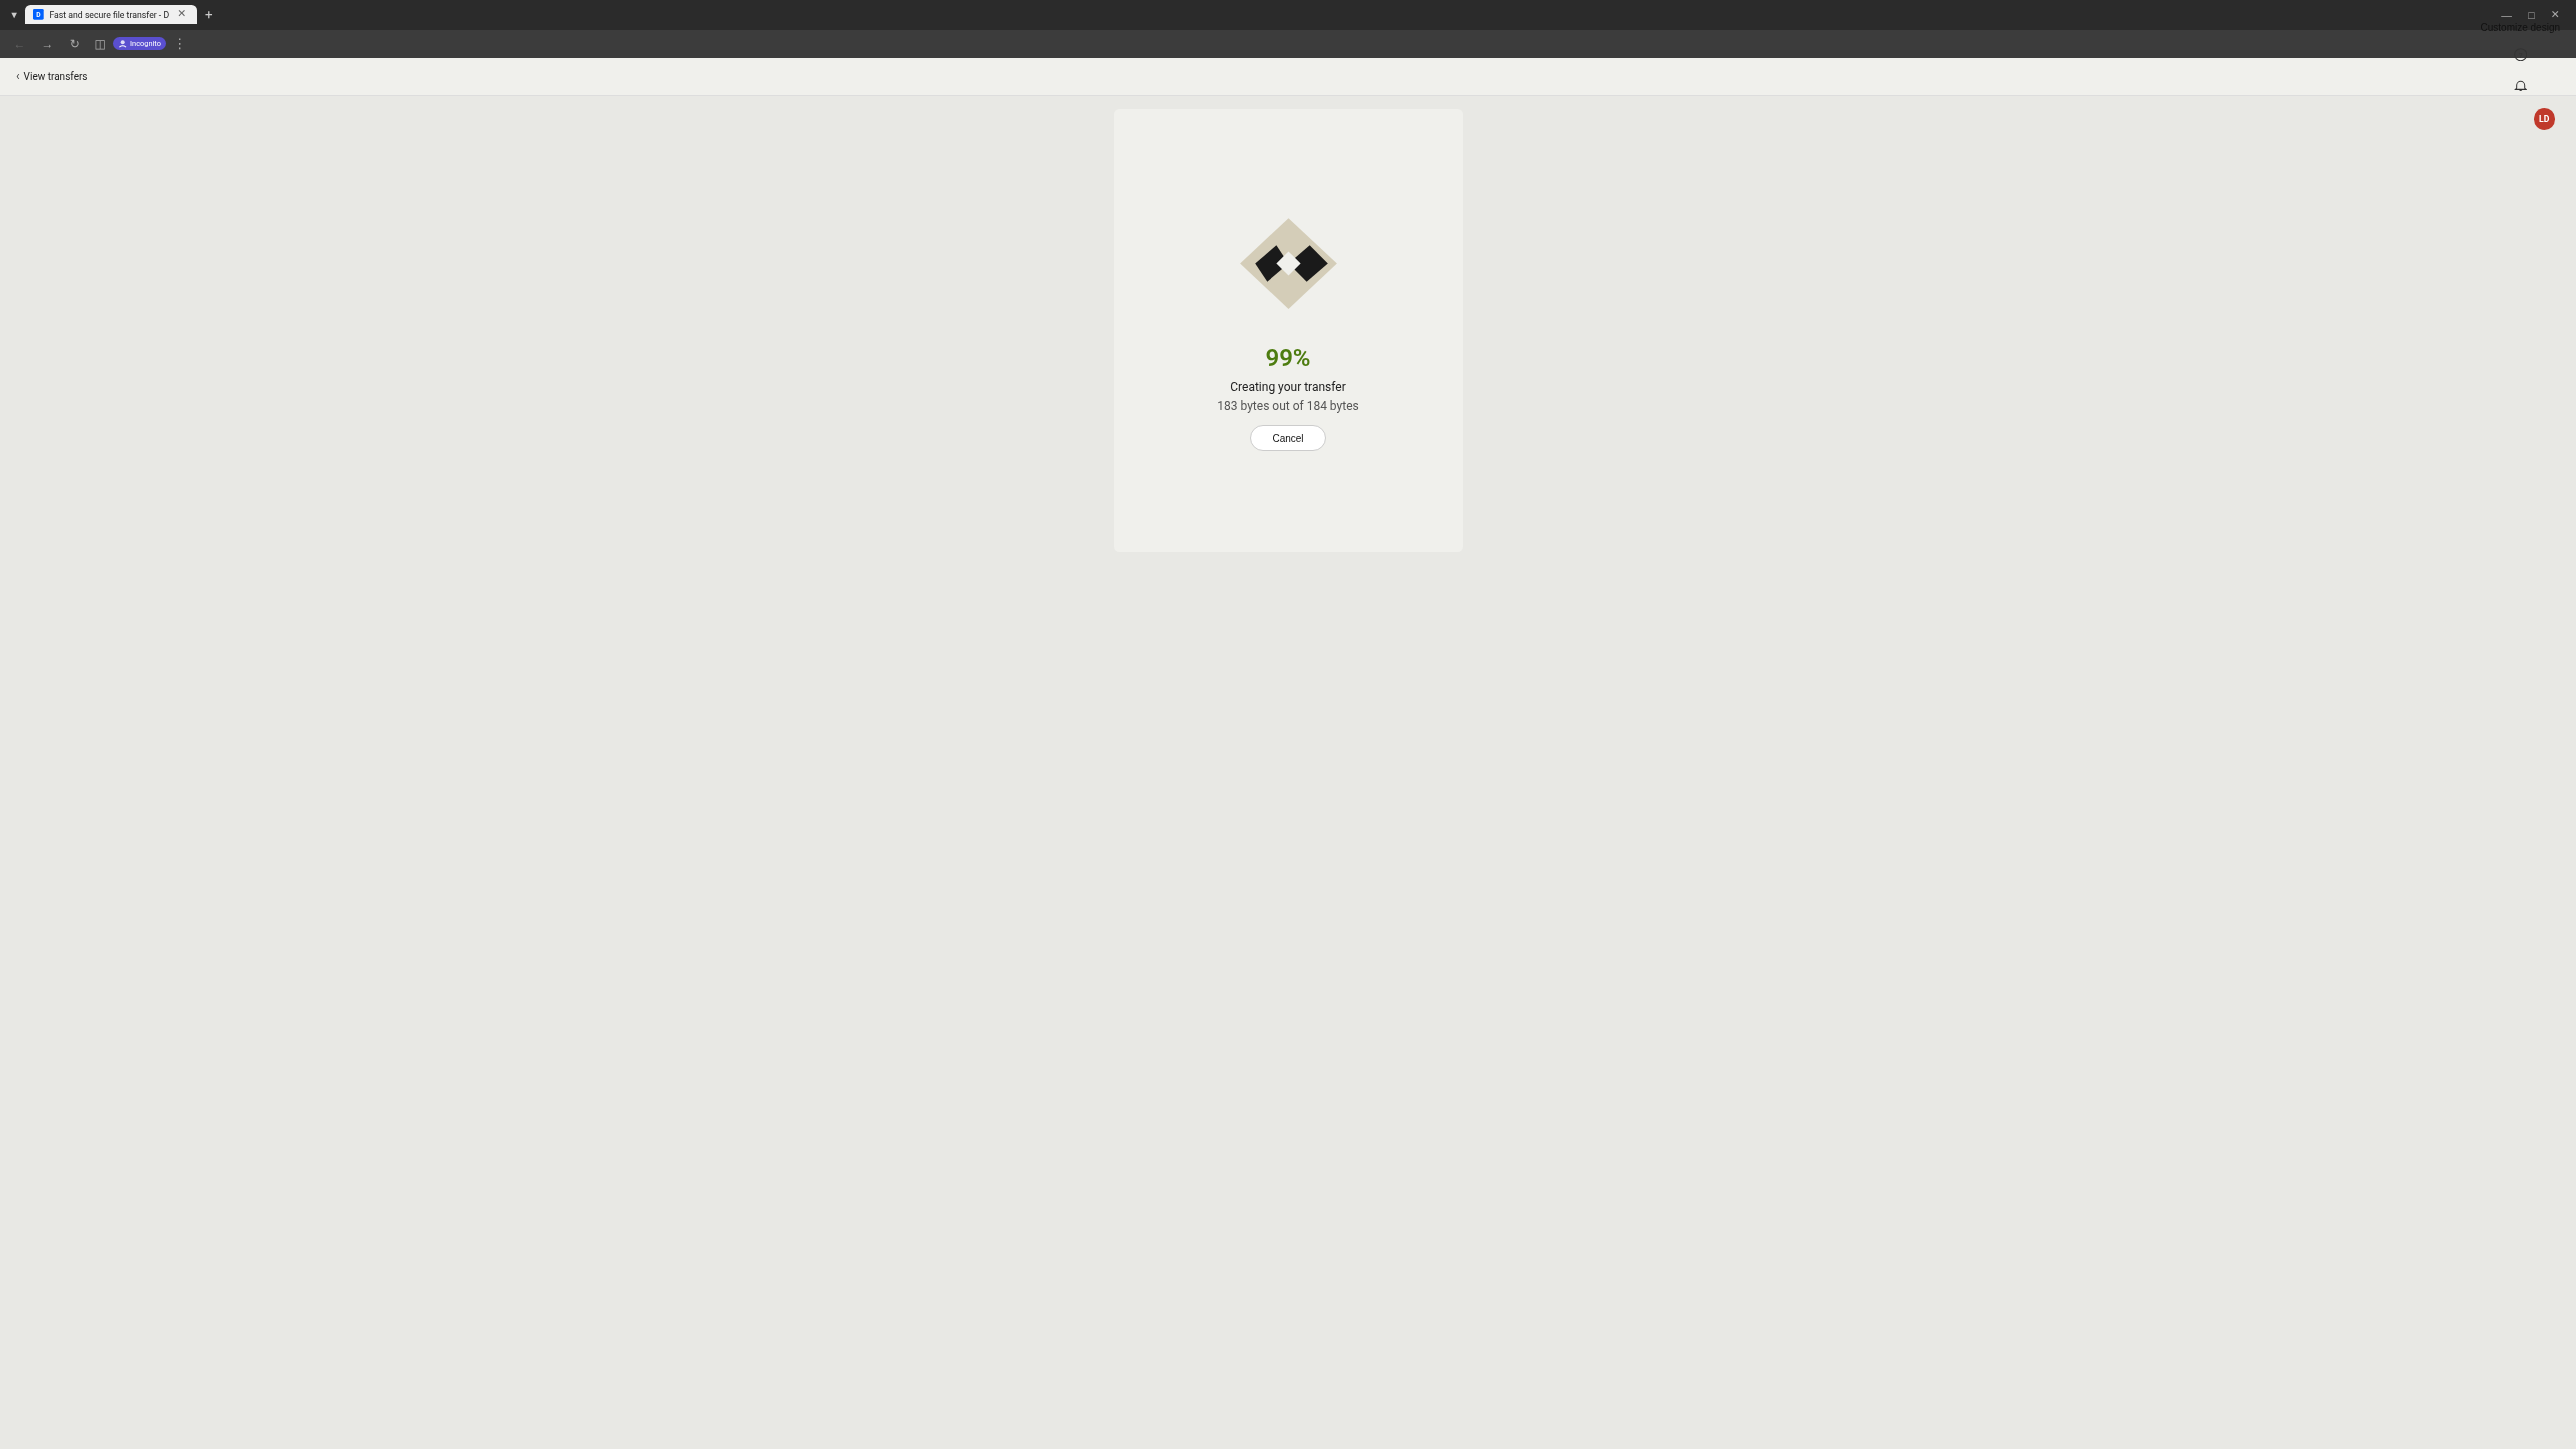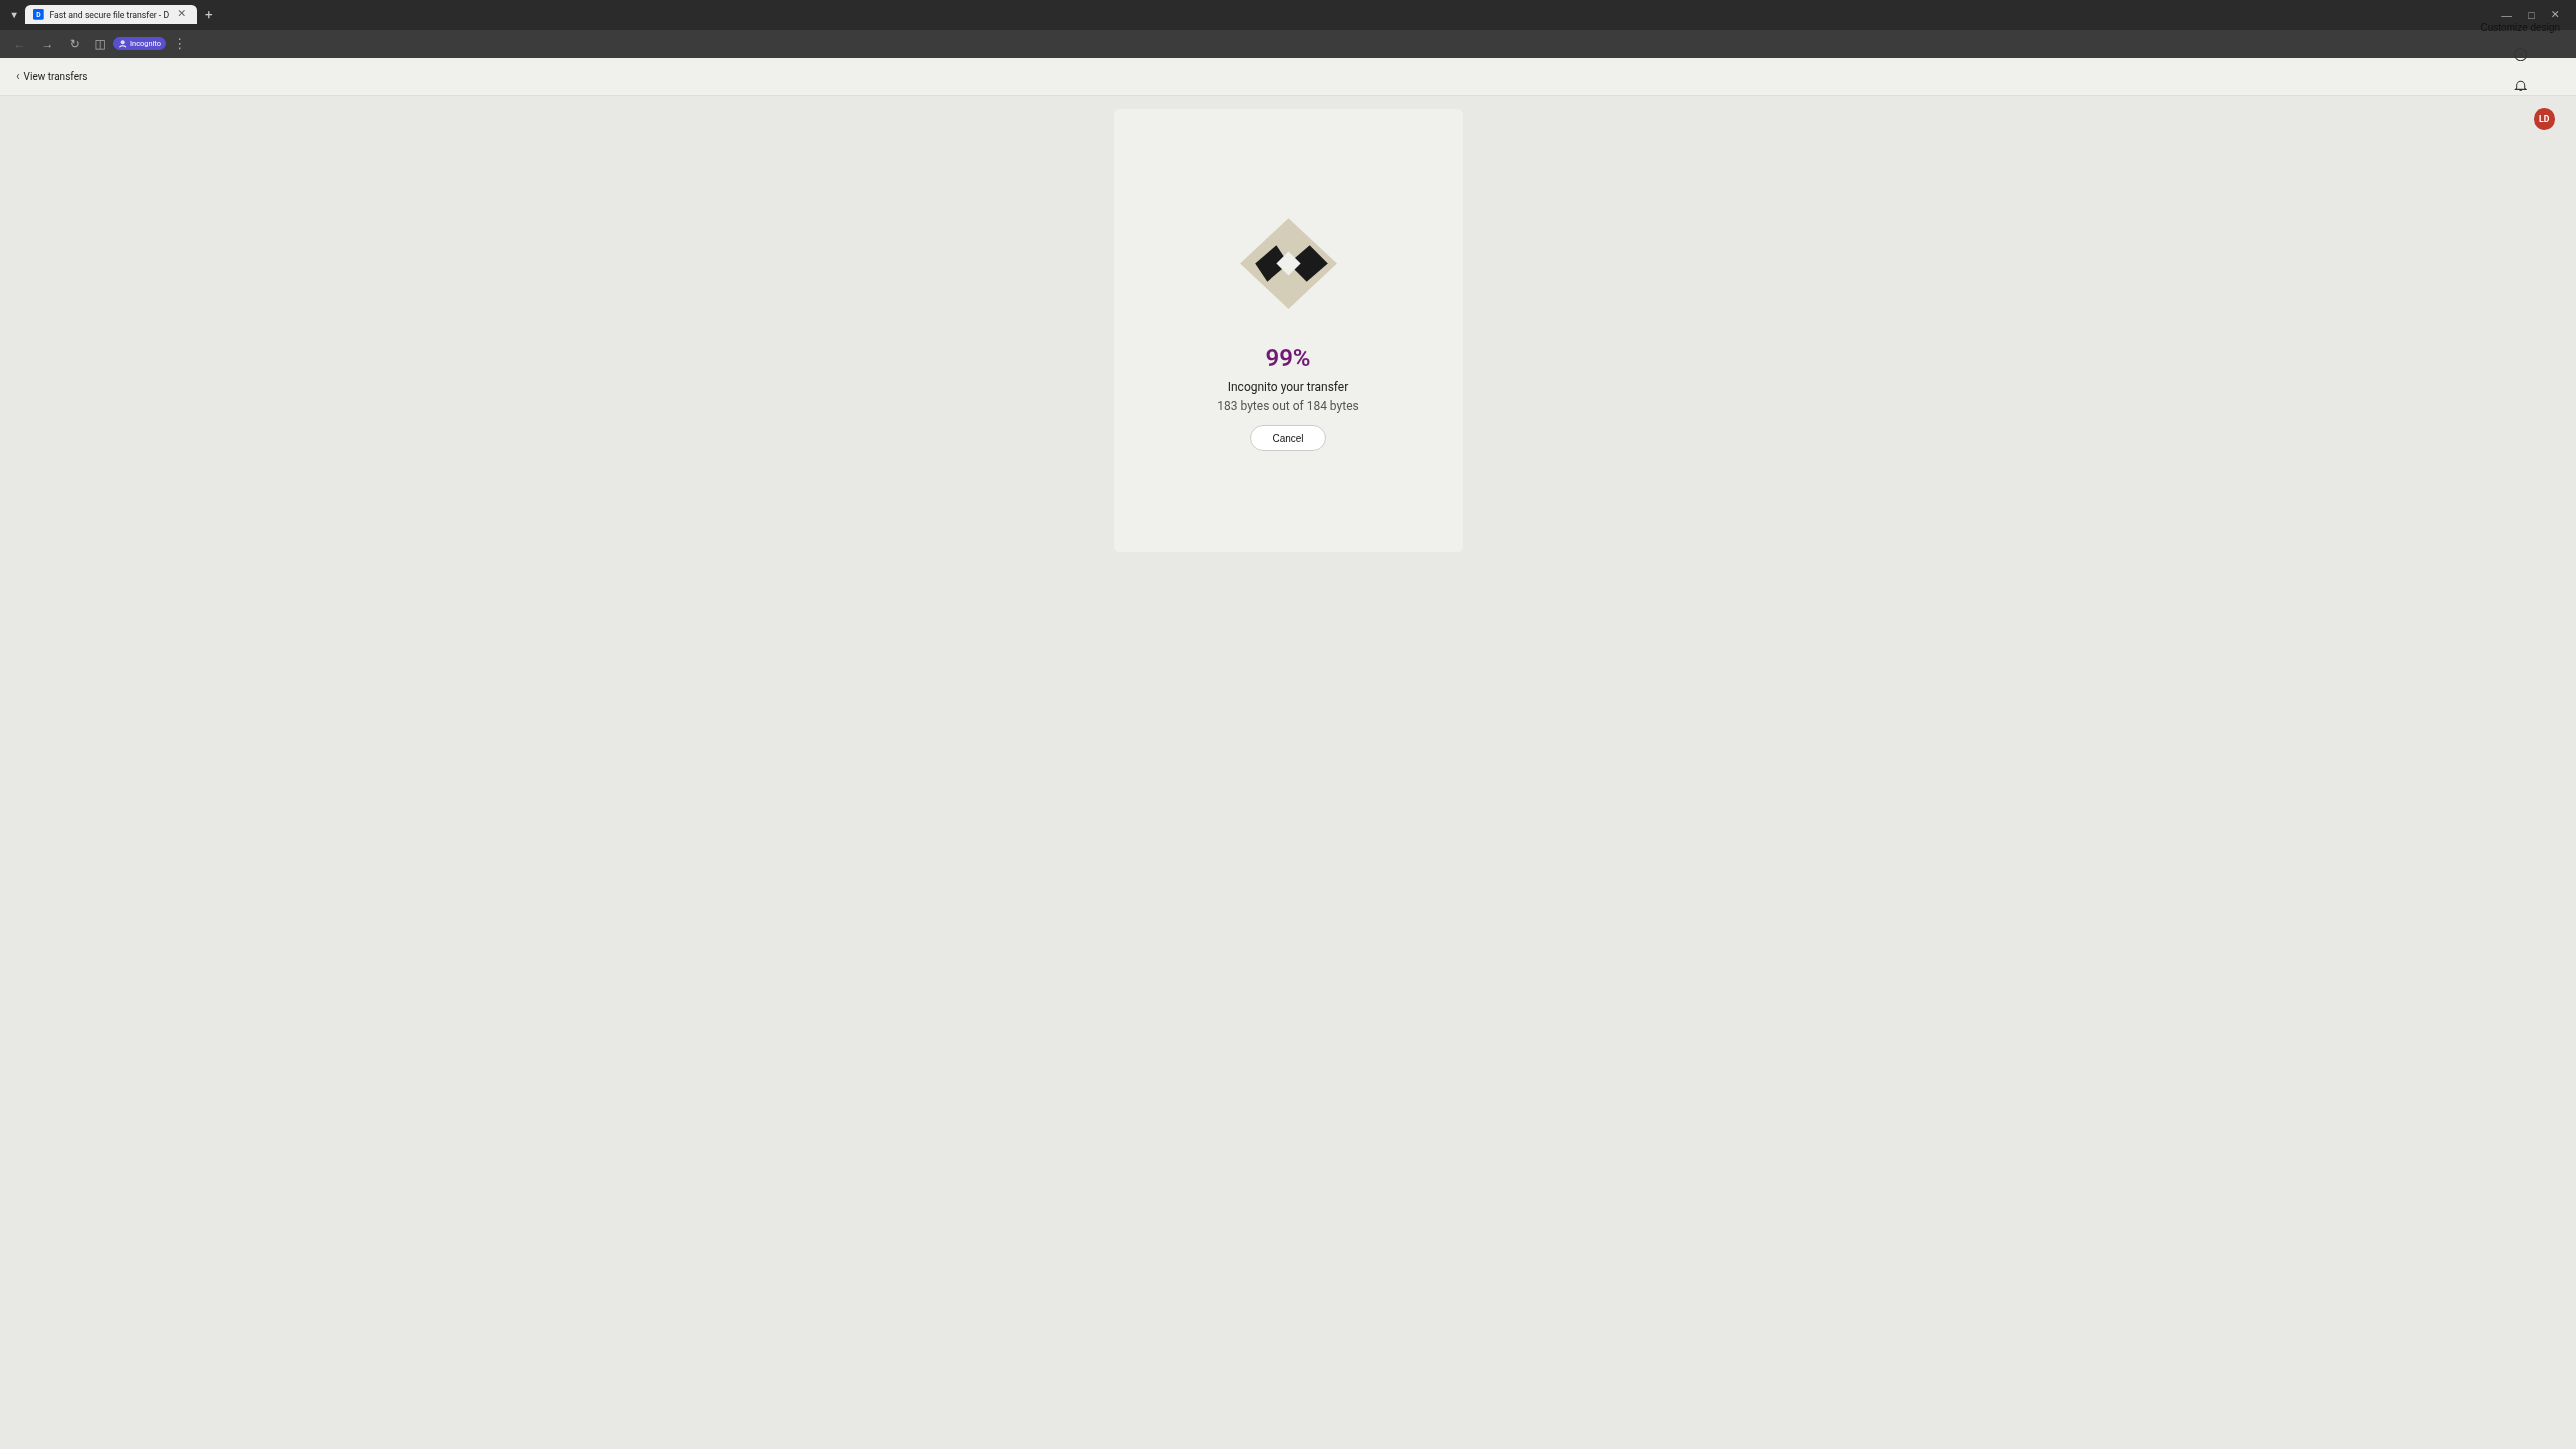--- a/index.html
+++ b/index.html
@@ -285,21 +285,21 @@
     }
 
     .dropbox-logo-svg {
       width: 121px;
       height: 107px;
     }
 
     .progress-percent {
       font-size: 24px;
       font-weight: 600;
-      color: #701a75;
+      color: #4d7c0f;
       margin-bottom: 8px;
     }
 
     .progress-label {
       font-size: 12px;
       color: #222;
       margin-bottom: 5.4px;
     }
 
     .progress-bytes {
@@ -398,20 +398,20 @@
         <polygon points="45,85 80,55 100,85 65,115" fill="#1a1a1a"></polygon>
 
         <polygon points="100,85 135,55 165,85 130,115" fill="#1a1a1a"></polygon>
 
         <polygon points="80,85 100,65 120,85 100,105" fill="#f0f0ec"></polygon>
       </svg>
     </div>
 
     <div class="progress-percent">99%</div>
 
-    <div class="progress-label">Incognito your transfer</div>
+    <div class="progress-label">Creating your transfer</div>
 
     <div class="progress-bytes">183 bytes out of 184 bytes</div>
 
     <button class="cancel-btn">Cancel</button>
   </div>
 </div>
 
 
 </body></html>

